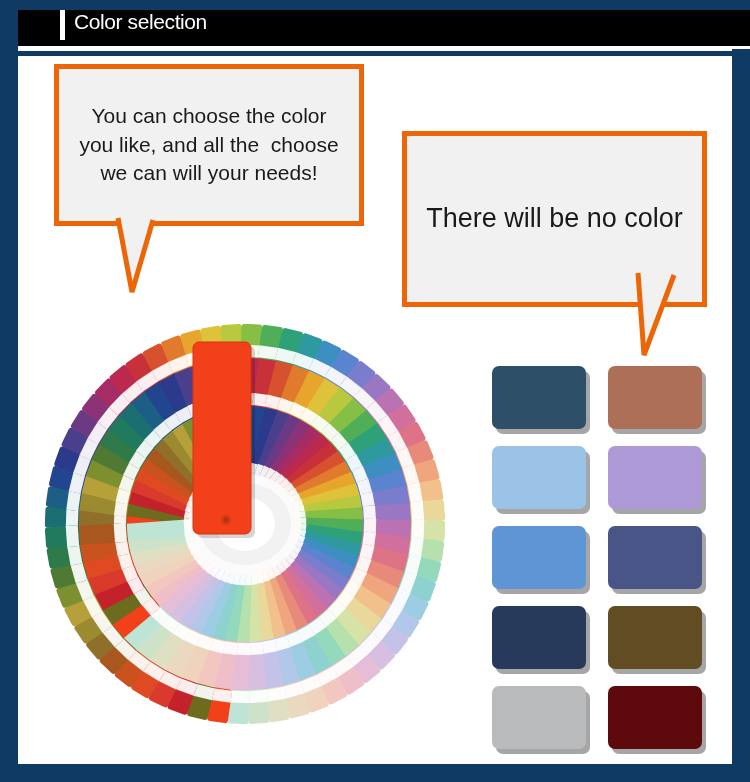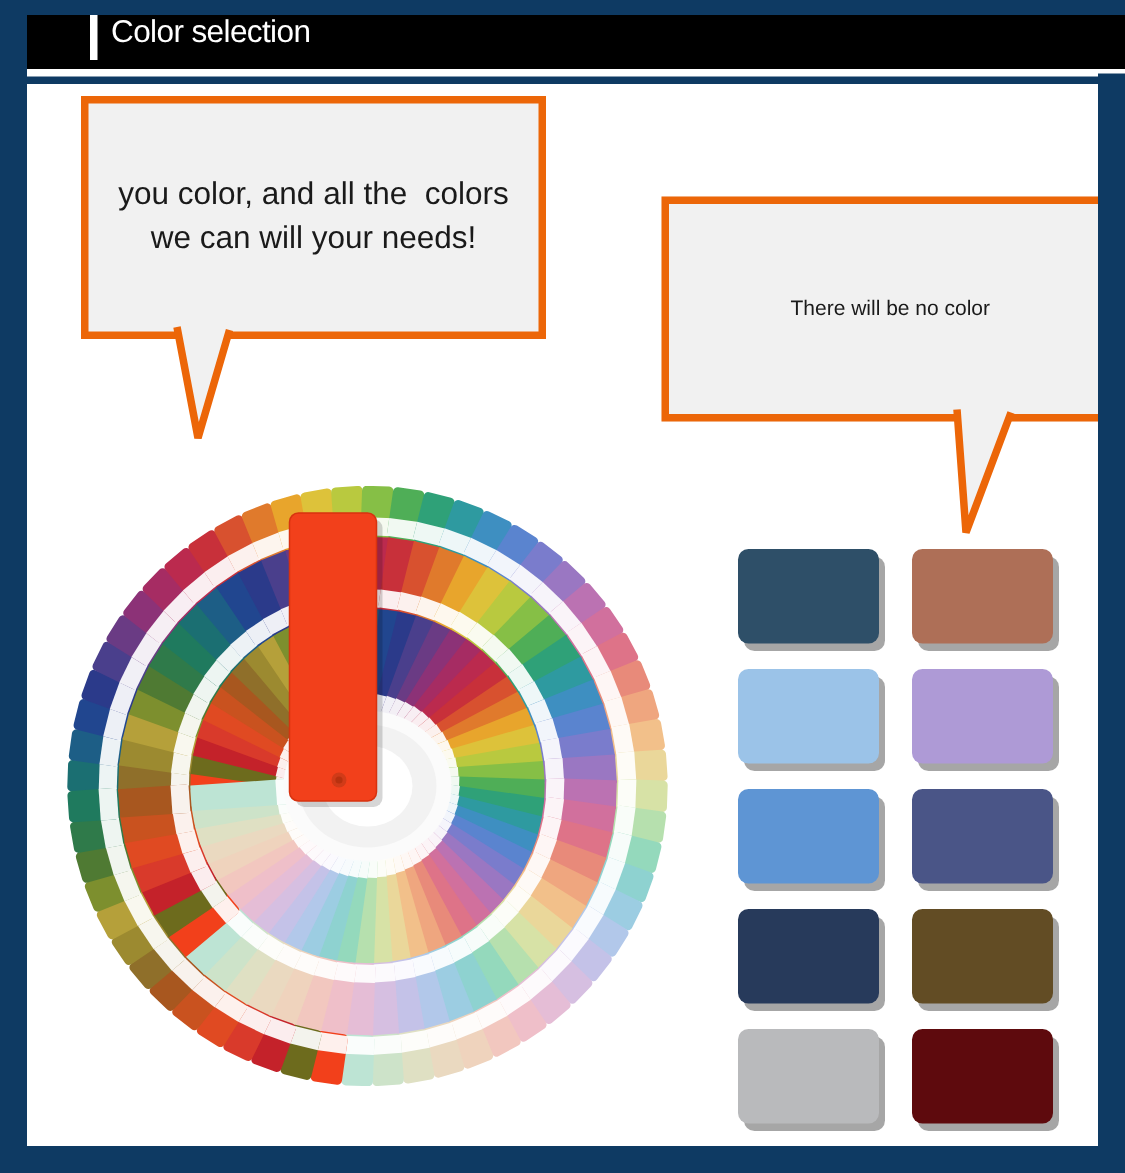--- a/index.html
+++ b/index.html
@@ -94,23 +94,22 @@
     left: 36px;
     top: 8px;
     width: 310px;
     height: 162px;
     font-size: 21px;
   }
   #bubble-2 {
     left: 384px;
     top: 75px;
     width: 305px;
-    height: 150px;
-    font-size: 14px;
-    margin-left: 39px;
+    height: 176px;
+    font-size: 27px;
   }
 
   
   .tail {
     position: absolute;
     overflow: visible;
   }
   #tail-1 { left: 36px; top: 160px; }
   #tail-2 { left: 384px; top: 215px; }
 
@@ -149,21 +148,22 @@
 
   <div id="header-bar" style="background: rgb(0, 0, 0);">
     <div id="header-accent" style="background: rgb(255, 255, 255);"></div>
     <div id="header-title" style="color: rgb(255, 255, 255);">Color selection</div>
   </div>
   <div id="header-underline"></div>
 
   <div id="canvas" style="background: rgb(255, 255, 255);">
 
     <div id="bubble-1" class="bubble" style="border-color: rgb(236, 102, 8); background: rgb(241, 241, 241); color: rgb(26, 26, 26);">
-      <span class="bubble-line">you color, and all the  colors</span>
+      <span class="bubble-line">You can choose the color</span>
+      <span class="bubble-line">you like, and all the  choose</span>
       <span class="bubble-line">we can will your needs!</span>
     </div>
     <svg id="tail-1" class="tail" width="120" height="80" viewBox="0 0 120 80">
       <path d="M 64 2 L 99 2 L 99 8 L 78 76 L 64 6 Z" fill="#f1f1f1"></path>
       <path d="M 64 2 L 78 76 L 99 4" fill="none" stroke="#ec6608" stroke-width="5" stroke-linejoin="miter"></path>
     </svg>
 
     <div id="bubble-2" class="bubble" style="border-color: rgb(236, 102, 8); background: rgb(241, 241, 241); color: rgb(26, 26, 26);">
       <span class="bubble-line">There will be no color</span>
     </div>

